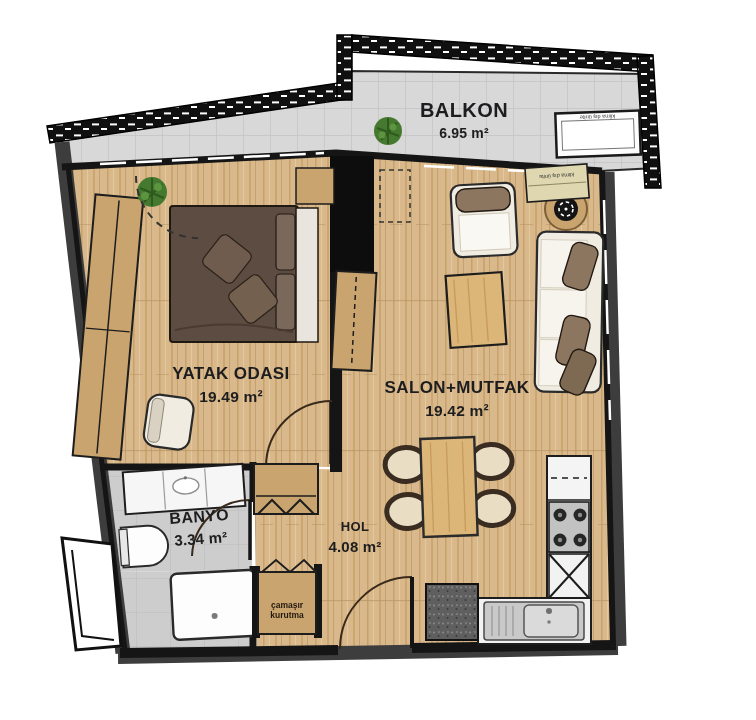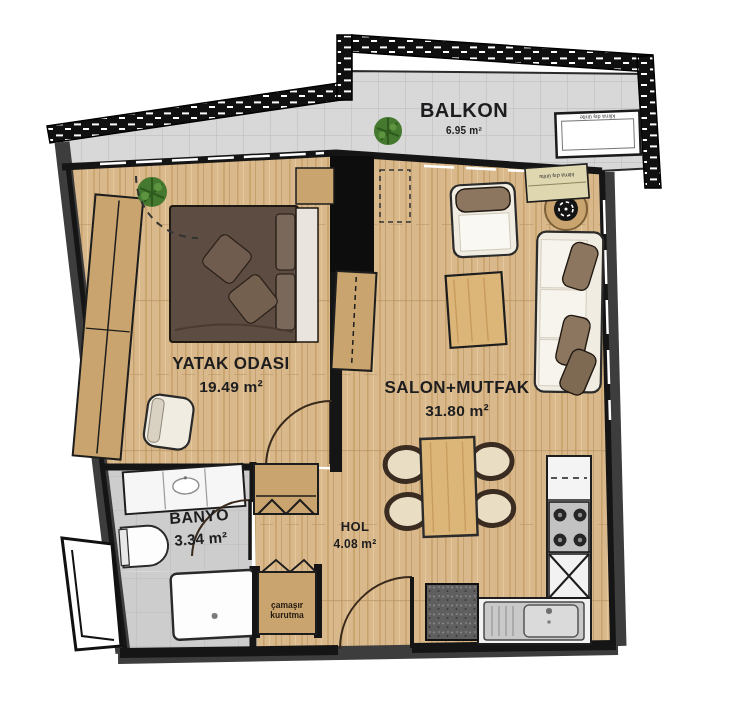--- a/index.html
+++ b/index.html
@@ -5,24 +5,24 @@
 <style>
   html,body{margin:0;padding:0;background:#fff;}
   .stage{position:relative;width:756px;height:720px;background:#fff;overflow:hidden;
          font-family:"Liberation Sans", sans-serif;}
   svg{position:absolute;left:0;top:0;}
   .room-label{position:absolute;transform:translate(-50%,0);text-align:center;
       color:var(--c-label_text,#1d1d1f);font-weight:bold;line-height:1.4;
       letter-spacing:.4px;white-space:nowrap;}
   .room-label .rname{font-size:17px;}
   .room-label .rarea{font-size:15.5px;letter-spacing:.2px;}
-  .lab-balkon .rname{font-size:20px}.lab-balkon .rarea{font-size:10px}
+  .lab-balkon .rname{font-size:20px}.lab-balkon .rarea{font-size:14px}
   .lab-banyo{transform:translate(-50%,0) rotate(-4deg);}
   .lab-banyo .rname{font-size:16px}.lab-banyo .rarea{font-size:15px}
-  .lab-hol .rname{font-size:13px}.lab-hol .rarea{font-size:12px}
+  .lab-hol .rname{font-size:13px}.lab-hol .rarea{font-size:15px}
 </style>
 </head>
 <body>
 
 <div class="stage">
 
 <svg width="756" height="720" viewBox="0 0 756 720">
   <defs>
     <pattern id="wood" patternUnits="userSpaceOnUse" width="26" height="150">
       <rect width="26" height="150" style="fill:var(--c-wood,#d9b98c)"></rect>
@@ -278,28 +278,28 @@
       <text x="598" y="120" font-size="5.5" fill="#333" text-anchor="middle" transform="rotate(180 598 117.5)">klima dış ünite</text>
     </g>
   </g>
 </svg>
 
 <div class="room-label lab-balkon" style="left:464px;top:96px">
   <div class="rname">BALKON</div>
   <div class="rarea">6.95 m²</div>
 </div>
 
-<div class="room-label" style="left:231px;top:352px">
+<div class="room-label" style="left:231px;top:362px">
   <div class="rname">YATAK ODASI</div>
   <div class="rarea">19.49 m²</div>
 </div>
 
 <div class="room-label" style="left:457px;top:376px">
   <div class="rname">SALON+MUTFAK</div>
-  <div class="rarea">31.80 m²</div>
+  <div class="rarea">19.42 m²</div>
 </div>
 
 <div class="room-label lab-banyo" style="left:200px;top:506px">
   <div class="rname">BANYO</div>
   <div class="rarea">3.34 m²</div>
 </div>
 
 <div class="room-label lab-hol" style="left:355px;top:518px">
   <div class="rname">HOL</div>
   <div class="rarea">4.08 m²</div>

